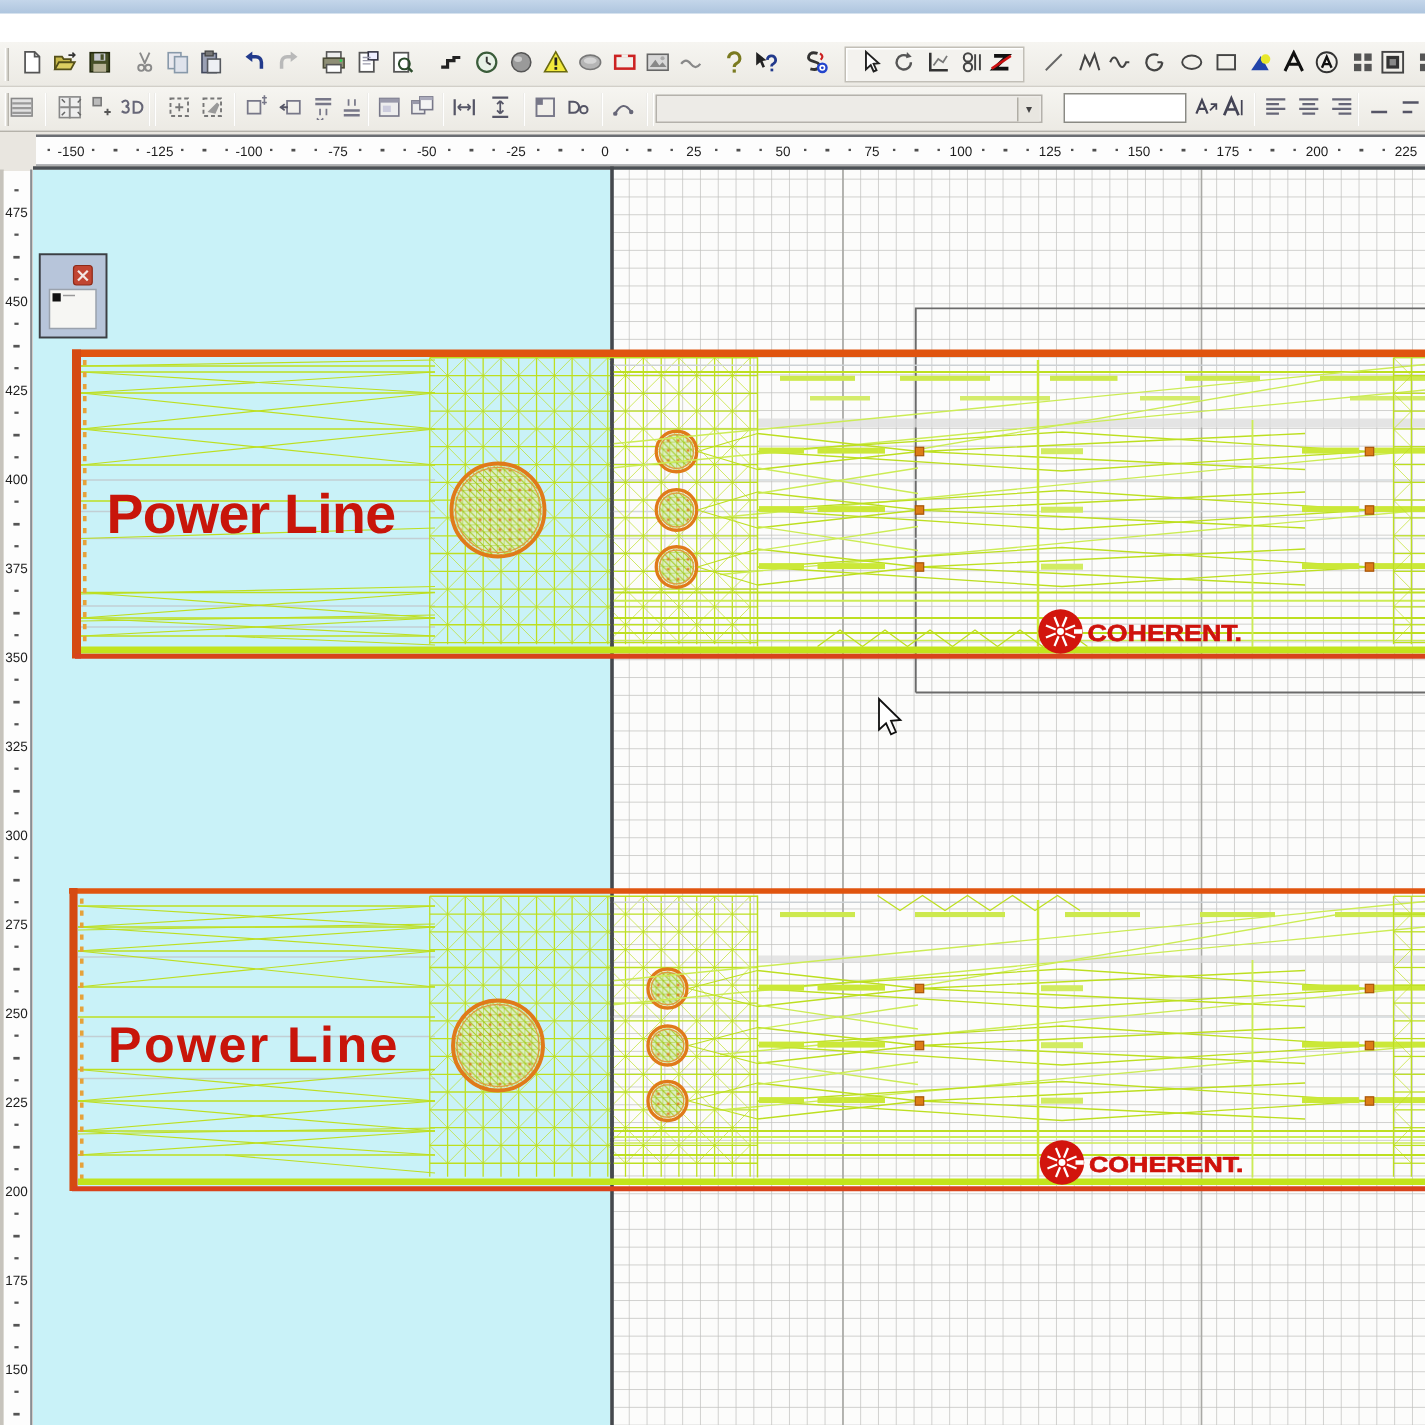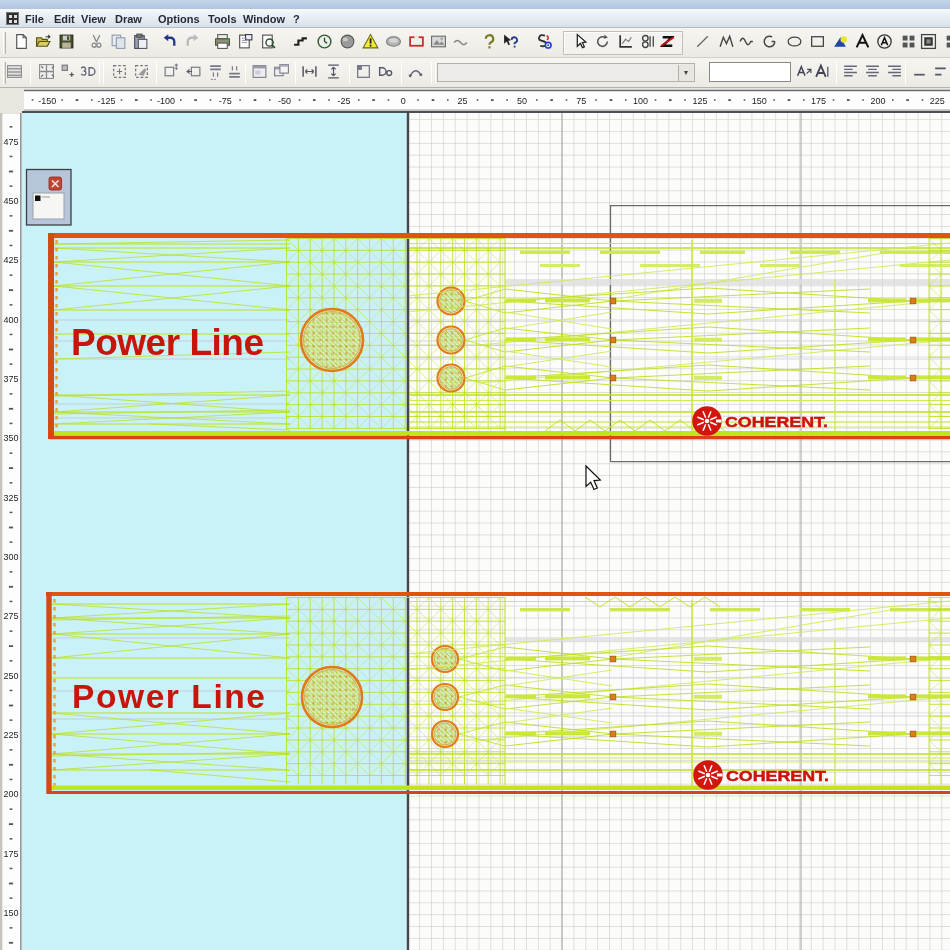--- a/index.html
+++ b/index.html
@@ -23,33 +23,20 @@
   border:1px solid #b4b1ab; }
 .combo .btn { position:absolute; right:1px; top:1px; width:15px; height:16px; background:#e8e6e0;
   border-left:1px solid #b0ada5; font-size:8px; color:#444; text-align:center; line-height:16px; }
 .tinput { position:absolute; left:709px; top:4px; width:82px; height:20px; background:#fff;
   border:1px solid #8a8a84; }
 svg.cv { position:absolute; left:0; top:88px; }
 </style></head>
 <body>
 <div id="root">
 <div class="titlebar"></div>
-<div class="menubar">
-      <div class="appicon"></div>
-      <svg width="400" height="19" style="position:absolute;left:0;top:0">
-        <text x="25" y="13.5" font-family="Liberation Sans, sans-serif" font-size="11" font-weight="bold" fill="#252a33">File</text>
-        <text x="54" y="13.5" font-family="Liberation Sans, sans-serif" font-size="11" font-weight="bold" fill="#252a33">Edit</text>
-        <text x="81" y="13.5" font-family="Liberation Sans, sans-serif" font-size="11" font-weight="bold" fill="#252a33">View</text>
-        <text x="115" y="13.5" font-family="Liberation Sans, sans-serif" font-size="11" font-weight="bold" fill="#252a33">Draw</text>
-        <text x="158" y="13.5" font-family="Liberation Sans, sans-serif" font-size="11" font-weight="bold" fill="#252a33">Options</text>
-        <text x="208" y="13.5" font-family="Liberation Sans, sans-serif" font-size="11" font-weight="bold" fill="#252a33">Tools</text>
-        <text x="243" y="13.5" font-family="Liberation Sans, sans-serif" font-size="11" font-weight="bold" fill="#252a33">Window</text>
-        <text x="293" y="13.5" font-family="Liberation Sans, sans-serif" font-size="11" font-weight="bold" fill="#252a33">?</text>
-      </svg>
-    </div>
 <div id="tb1" class="tb">
       <div class="grip"></div>
       <div style="position:absolute;left:563px;top:3px;width:120px;height:24px;border:1px solid #c2bfb7;background:#f3f2ee;box-shadow:inset 1px 1px 0 #fff"></div>
       <svg class="ic" style="left:13px;top:5px" width="17" height="17" viewBox="0 0 16 16">
         <path d="M3.5 1.5 h6 l3 3 v10 h-9 z" fill="#fff" stroke="#555" stroke-width="1.1"></path>
         <path d="M9.5 1.5 v3 h3" fill="none" stroke="#555" stroke-width="1.1"></path>
       </svg>
       <svg class="ic" style="left:35px;top:5px" width="17" height="17" viewBox="0 0 16 16">
         <path d="M1.5 12.5 L1.5 4.5 H6 l1 1.5 h4.5 V8" fill="#c8b94a" stroke="#55501a" stroke-width="1.1"></path>
         <path d="M1.5 12.5 L4 8 h10 l-2.5 4.5 z" fill="#ddcf62" stroke="#55501a" stroke-width="1.1"></path>

